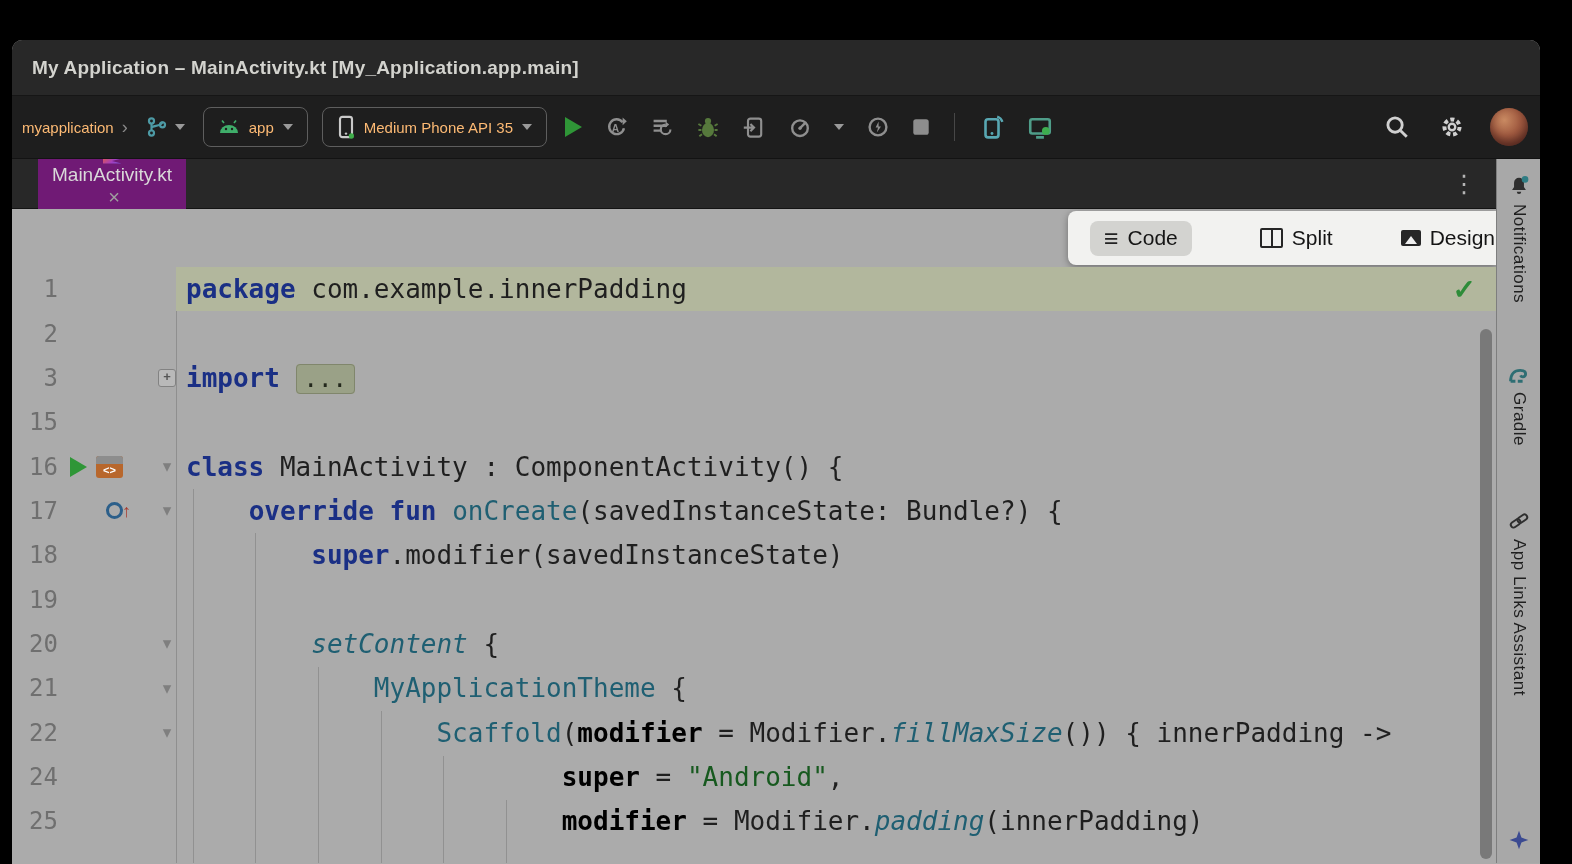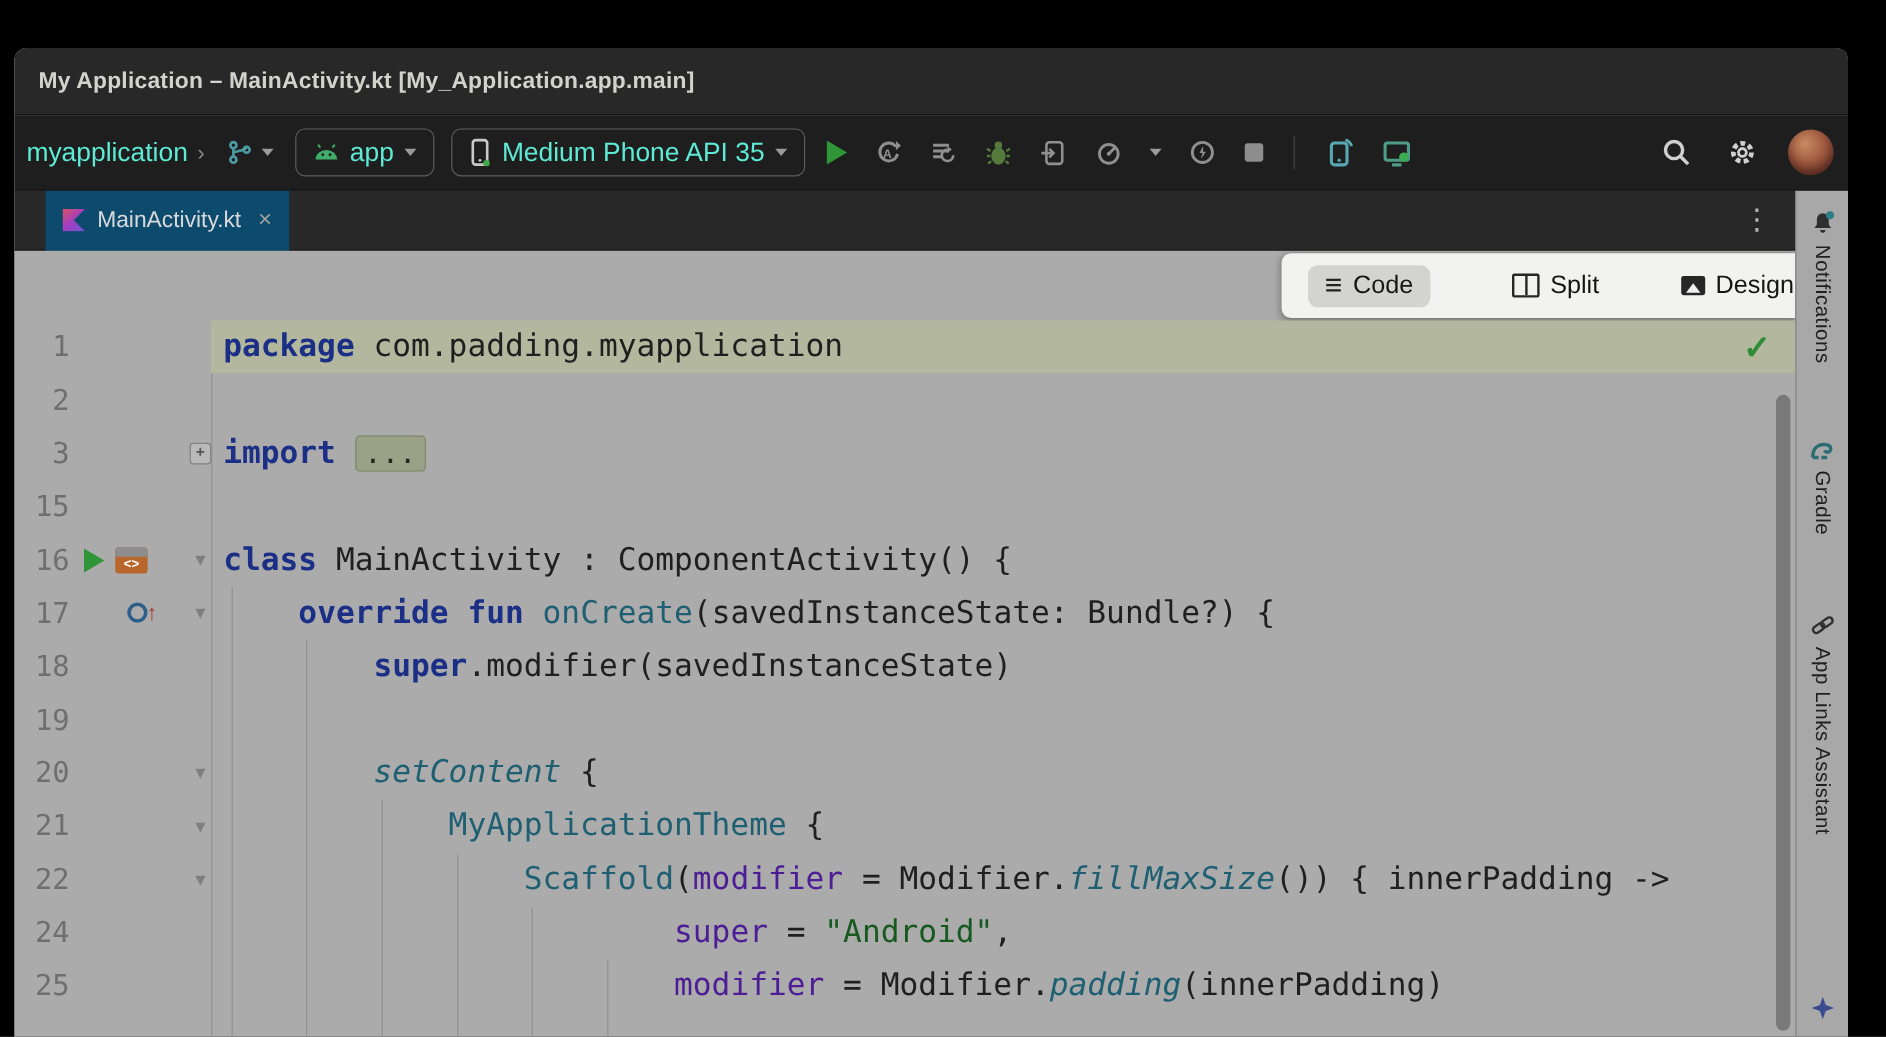--- a/index.html
+++ b/index.html
@@ -11,21 +11,21 @@
           border-radius:10px 10px 0 0;overflow:hidden;background:#ababab;}
 
   
   .titlebar{height:56px;background:#282828;border-bottom:1px solid #161616;
             display:flex;align-items:center;padding-left:20px;box-sizing:border-box;}
   .titlebar .title{font-size:19px;font-weight:bold;color:#d3d3ce;letter-spacing:.2px;}
 
   
   .toolbar{height:63px;background:#1e1e1e;border-bottom:1px solid #131313;
            display:flex;align-items:center;padding:0 12px 0 10px;box-sizing:border-box;gap:14px;}
-  .tb-text{font-size:22px;color:#5eead4;}
+  .tb-text{font-size:15px;color:#fdba74;}
   .crumb{display:flex;align-items:center;gap:8px;cursor:default;}
   .crumb .chev{color:#8a8a8a;font-size:18px;}
   .caret-down{width:0;height:0;border-left:5px solid transparent;border-right:5px solid transparent;
               border-top:6px solid #9a9a9a;display:inline-block;}
   .tb-btn{display:flex;align-items:center;gap:7px;padding:4px;border-radius:6px;}
   .pill{display:flex;align-items:center;gap:9px;height:40px;padding:0 14px;
         border:1.5px solid #5e5e5e;border-radius:8px;box-sizing:border-box;}
   .play-icon{width:0;height:0;border-left:17px solid #2f9637;
              border-top:10px solid transparent;border-bottom:10px solid transparent;display:inline-block;}
   .sep{width:1px;height:28px;background:#474747;margin:0 6px;}
@@ -34,21 +34,21 @@
           background:radial-gradient(circle at 38% 32%, #c98a62 0%, #a05a40 45%, #5f2f26 100%);
           box-shadow:inset 0 -5px 8px rgba(40,10,10,.45);}
 
   
   .main{display:flex;height:704px;}
   .center{flex:1;display:flex;flex-direction:column;min-width:0;}
 
   
   .tabbar{height:50px;background:#282828;border-bottom:1px solid #141414;
           display:flex;align-items:center;padding-left:26px;box-sizing:border-box;}
-  .tab{display:flex;align-items:center;gap:10px;height:50px;padding:0 14px;background:#0c4a6e;}
+  .tab{display:flex;align-items:center;gap:0;height:50px;padding:0 14px;background:#701a75;flex-direction:column;}
   .tab .label{font-size:19px;color:#d9d9d9;}
   .tab .close{color:#9f9f9f;font-size:20px;margin-left:4px;}
   .kotlin-icon{width:19px;height:19px;display:inline-block;
       background:linear-gradient(140deg,#d8535d 0%,#a33ec0 50%,#6c57d6 100%);
       clip-path:polygon(0 0,100% 0,50% 50%,100% 100%,0 100%);}
   .tab-more{margin-left:auto;margin-right:20px;color:#b5b5b5;font-size:24px;line-height:1;}
 
   
   .editor{flex:1;position:relative;background:#ababab;overflow:hidden;}
   .modebar{height:58px;position:relative;}
@@ -71,21 +71,21 @@
   .row.caret{background:linear-gradient(to right, rgba(0,0,0,0) 0 164px, #b2b79d 164px);}
   .ln{width:46px;text-align:right;font-family:"DejaVu Sans Mono","Liberation Mono",monospace;
       font-size:24px;color:#6f6f6f;flex:none;}
   .gicons{width:100px;display:flex;align-items:center;gap:9px;padding-left:12px;box-sizing:border-box;flex:none;}
   .foldcol{width:18px;flex:none;display:flex;justify-content:center;}
   .code{padding-left:10px;font-family:"DejaVu Sans Mono","Liberation Mono",monospace;
         font-size:26px;white-space:pre;color:#1f1f1f;}
   .seg.kw{color:#1a2f85;font-weight:bold;}
   .seg.fn{color:#1f5f72;}
   .seg.it{color:#1f5f72;font-style:italic;}
-  .seg.prm{color:#4c1d95;}
+  .seg.prm{color:#000000;font-weight:bold;}
   .seg.str{color:#17591f;}
   .seg.chip{background:#9aa187;border:1px solid #80866c;border-radius:4px;padding:0 7px;
             color:#23281c;font-size:24px;}
   .g-run{width:0;height:0;border-left:17px solid #2f9637;border-top:10px solid transparent;
          border-bottom:10px solid transparent;}
   .g-compose{position:relative;width:27px;height:22px;background:#b8672c;border-radius:3px;
              color:#fff;font:bold 11px "Liberation Sans",sans-serif;display:flex;
              align-items:flex-end;justify-content:center;padding-bottom:2px;box-sizing:border-box;}
   .g-compose .cap{position:absolute;top:0;left:0;right:0;height:8px;background:#8d8d8d;border-radius:3px 3px 0 0;}
   .g-ovr{margin-left:36px;display:flex;align-items:center;}
@@ -279,21 +279,21 @@
               <span>Design</span>
             </div>
           </div>
         </div>
 
         <div class="rows" id="code-rows">
             <div class="row caret">
               <span class="ln">1</span>
               <span class="gicons"></span>
               <span class="foldcol"></span>
-              <span class="code"><span class="seg kw">package</span><span class="seg pl"> com.padding.myapplication</span></span>
+              <span class="code"><span class="seg kw">package</span><span class="seg pl"> com.example.innerPadding</span></span>
               <span class="inspection-check">✓</span>
             </div>
             <div class="row">
               <span class="ln">2</span>
               <span class="gicons"></span>
               <span class="foldcol"></span>
               <span class="code"></span>
             </div>
             <div class="row">
               <span class="ln">3</span>

